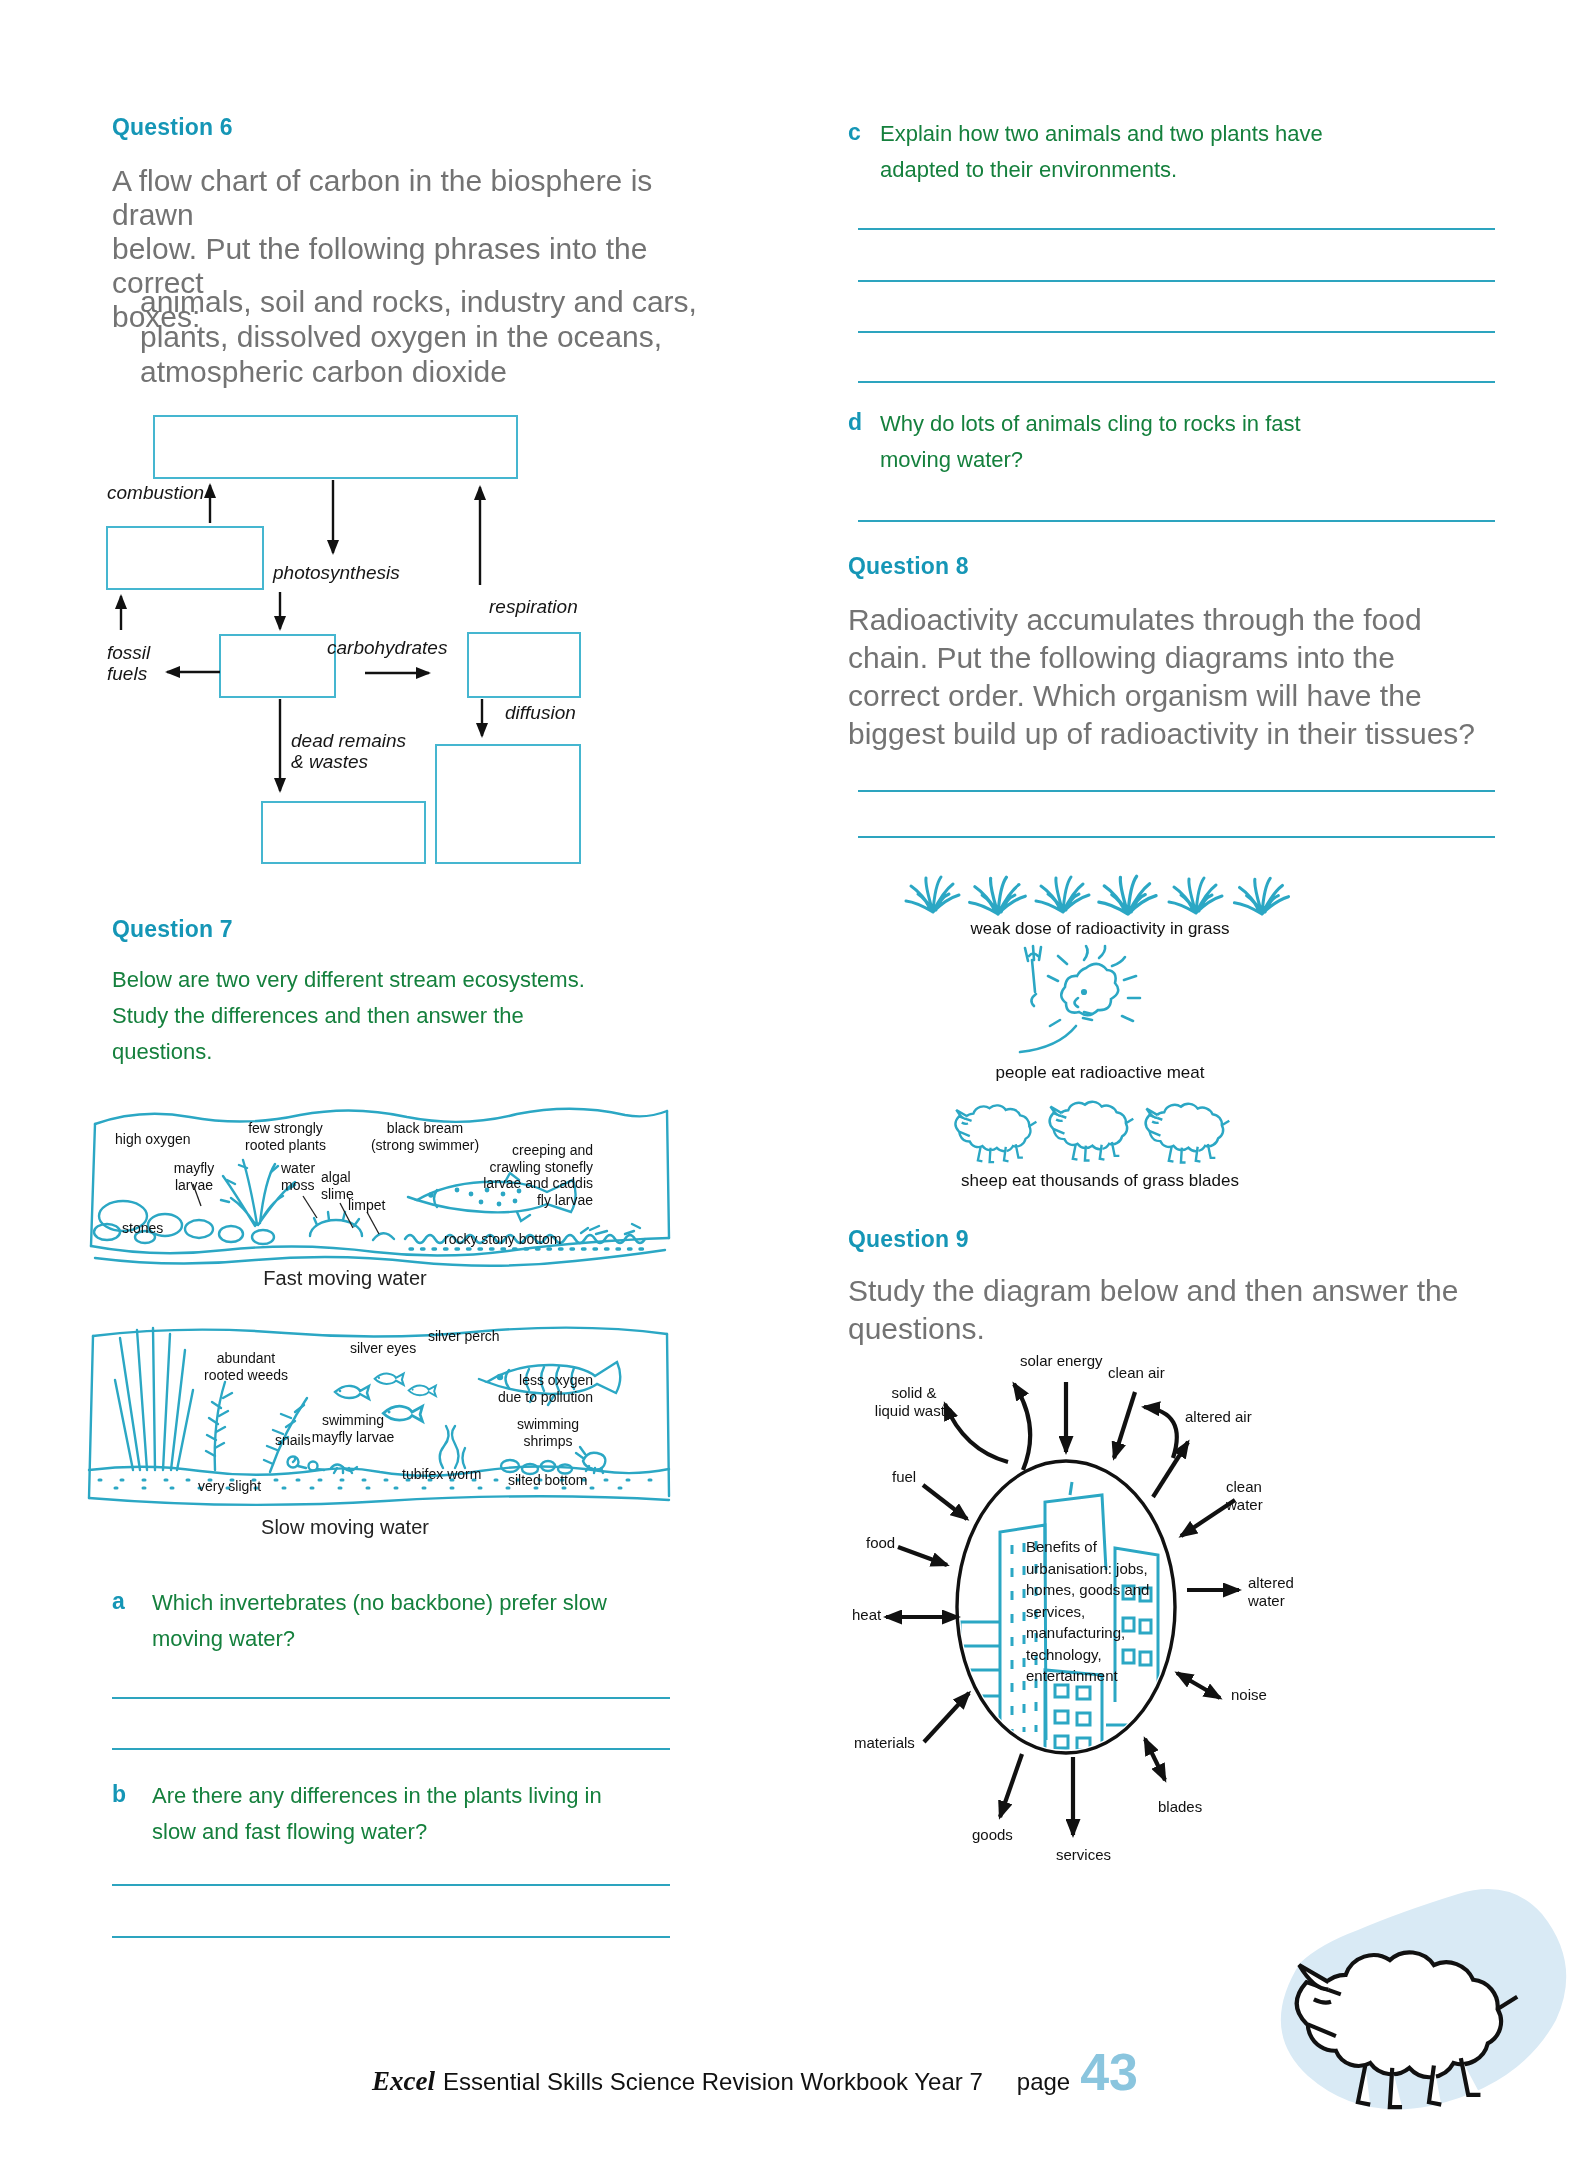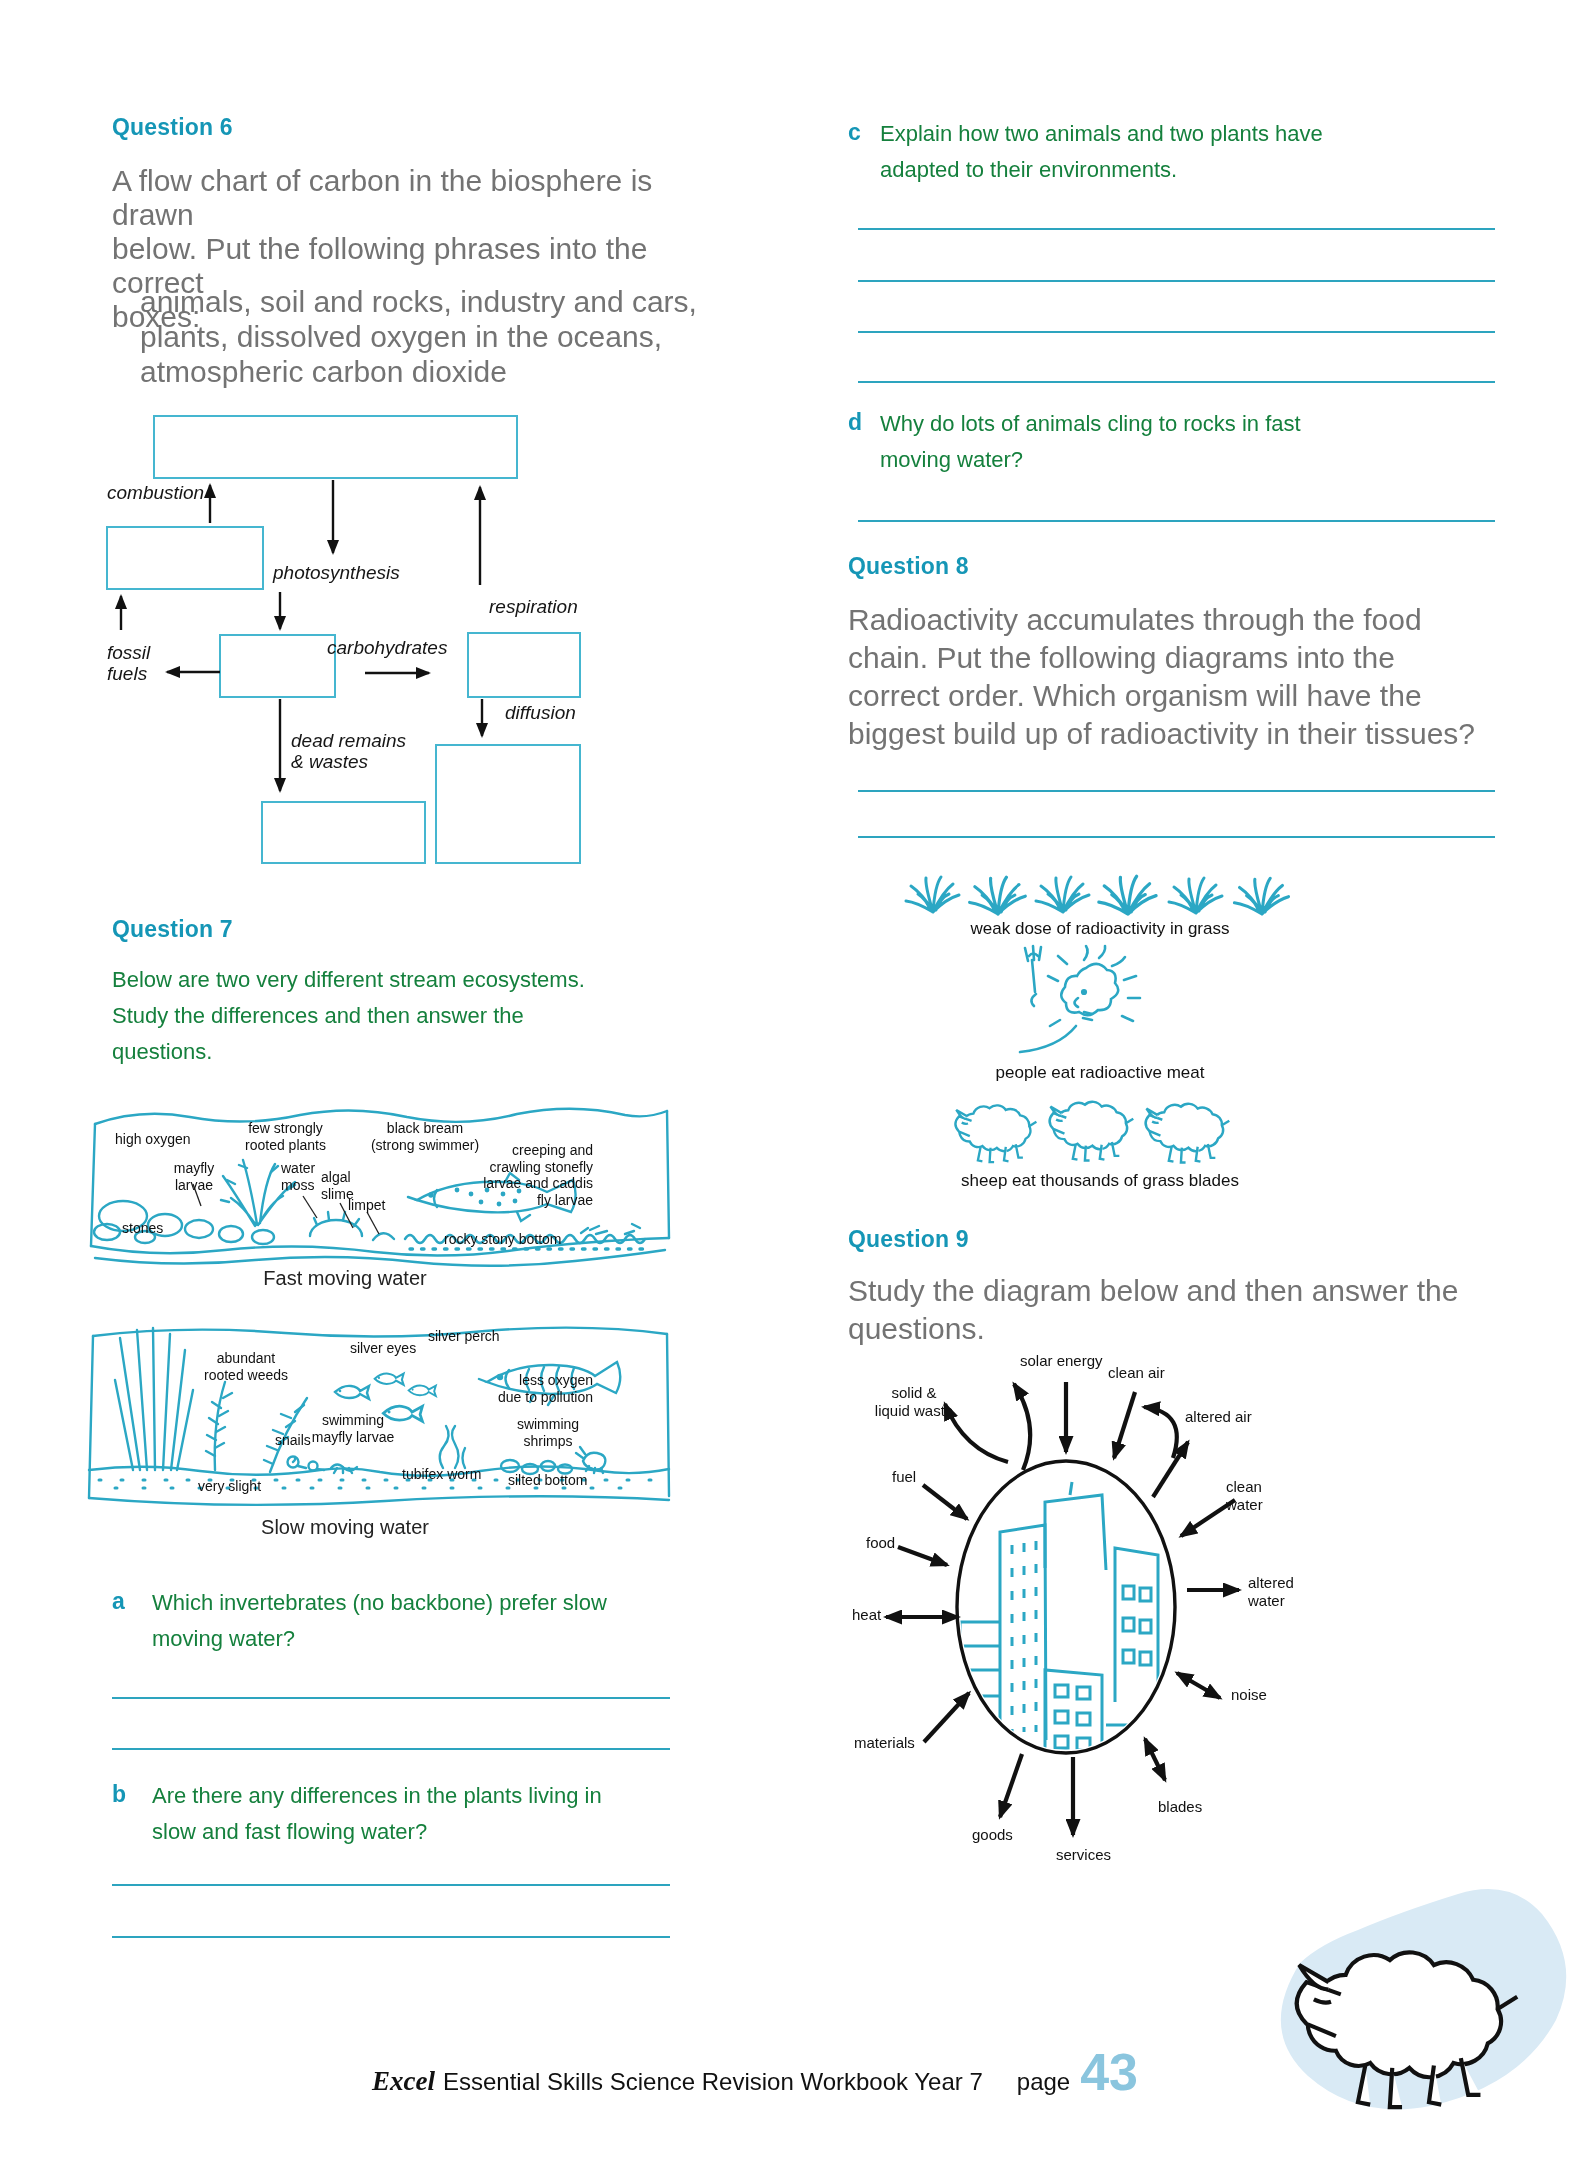--- a/index.html
+++ b/index.html
@@ -358,20 +358,27 @@
     <div class="abs dlbl" style="left:408px;top:234px;">altered
 water</div>
     <div class="abs dlbl" style="left:391px;top:346px;">noise</div>
     <div class="abs dlbl" style="left:318px;top:458px;">blades</div>
     <div class="abs dlbl" style="left:216px;top:506px;">services</div>
     <div class="abs dlbl" style="left:132px;top:486px;">goods</div>
     <div class="abs dlbl" style="left:14px;top:394px;">materials</div>
     <div class="abs dlbl" style="left:12px;top:266px;">heat</div>
     <div class="abs dlbl" style="left:26px;top:194px;">food</div>
     <div class="abs dlbl" style="left:52px;top:128px;">fuel</div>
+    <div class="abs ctext" style="left:186px;top:196px;width:140px;">Benefits of
+urbanisation: jobs,
+homes, goods and
+services,
+manufacturing,
+technology,
+entertainment</div>
   </div>
 
   <svg class="abs" style="left:1240px;top:1868px;" width="340" height="298" viewBox="0 0 340 298" aria-hidden="true">
     <path d="M60,95 Q18,162 68,208 Q118,252 190,238 Q280,218 316,152 Q342,96 302,46 Q270,10 218,26 Q160,44 118,62 Q80,76 60,95 Z" fill="#d9eaf5" stroke="none"></path>
     <g stroke="#111" stroke-width="1.7" fill="#fff">
       <use href="#sheepdef" transform="translate(42,48) scale(2.45)"></use>
     </g>
   </svg>
 
   <div class="abs footer" style="left:372px;top:2052px;">

